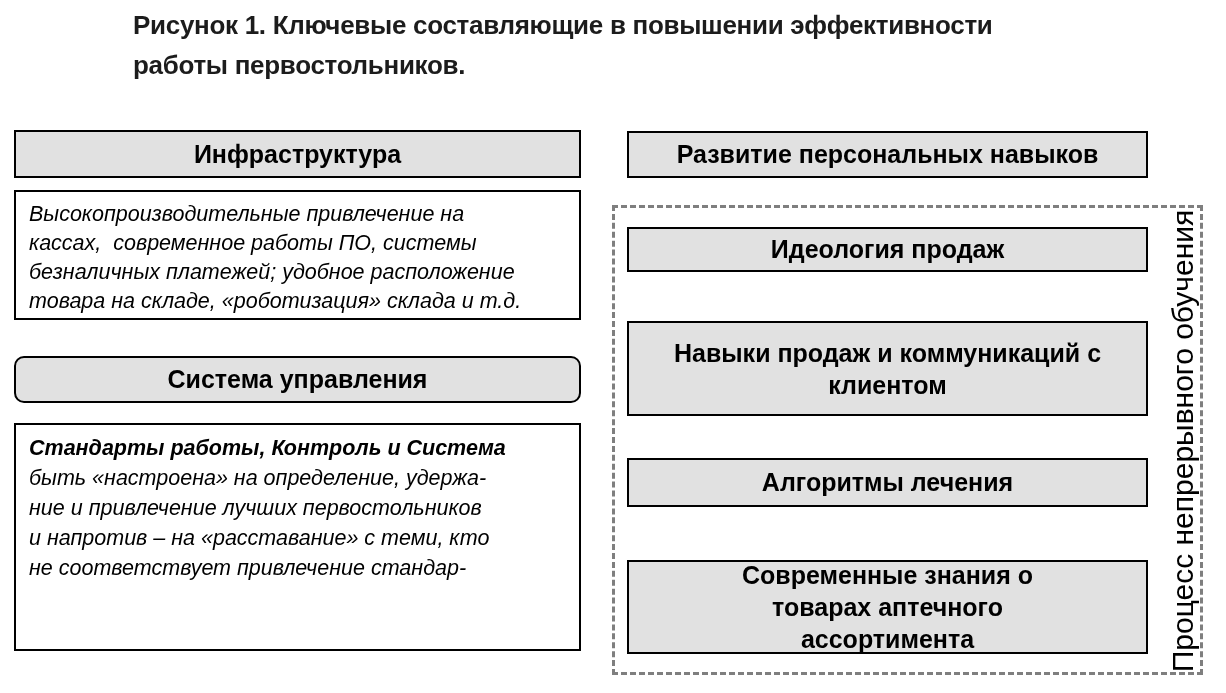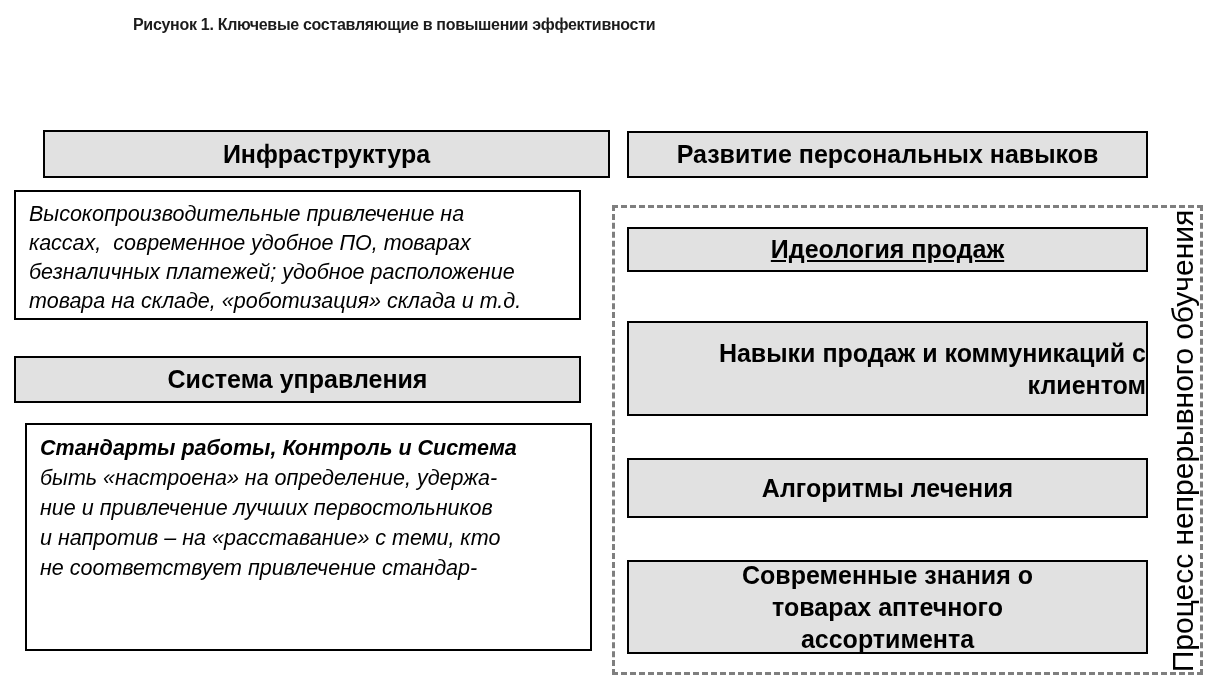--- a/index.html
+++ b/index.html
@@ -10,21 +10,21 @@
     background: #ffffff;
     font-family: "Liberation Sans", sans-serif;
     color: #000000;
     overflow: hidden;
   }
   .title {
     position: absolute;
     left: 133px;
     top: 5px;
     font-weight: bold;
-    font-size: 16px;
+    font-size: 26px;
     line-height: 40px;
     color: #1c1c1c;
     letter-spacing: -0.3px;
   }
   .box {
     position: absolute;
     box-sizing: border-box;
     border: 2px solid #000000;
   }
   .hdr {
@@ -73,48 +73,49 @@
     color: #000000;
   }
 </style>
 </head>
 <body>
 
 <div class="page">
 
   <div class="title">
     <div>Рисунок 1. Ключевые составляющие в повышении эффективности</div>
+    <div>работы первостольников.</div>
   </div>
 
-  <div class="box hdr" style="left:14px; top:130px; width:567px; height:48px;margin-left:29px;">Инфраструктура</div>
+  <div class="box hdr" style="left:14px; top:130px; width:567px; height:48px;">Инфраструктура</div>
 
   <div class="box body-box" style="left:14px; top:190px; width:567px; height:130px;">
     <div class="ln it">Высокопроизводительные привлечение на</div>
-    <div class="ln it">кассах,  современное удобное ПО, товарах</div>
+    <div class="ln it">кассах,  современное работы ПО, системы</div>
     <div class="ln it">безналичных платежей; удобное расположение</div>
     <div class="ln it">товара на складе, «роботизация» склада и т.д.</div>
   </div>
 
-  <div class="box hdr" style="left:14px; top:356px; width:567px; height:47px;">Система управления</div>
+  <div class="box hdr" style="left:14px; top:356px; width:567px; height:47px;border-radius:10px;">Система управления</div>
 
-  <div class="box body-box lb2" style="left:14px; top:423px; width:567px; height:228px;margin-left:11px;">
+  <div class="box body-box lb2" style="left:14px; top:423px; width:567px; height:228px;">
     <div class="ln"><span class="bi">Стандарты работы, Контроль и Система</span></div>
     <div class="ln it">быть «настроена» на определение, удержа-</div>
     <div class="ln it">ние и привлечение лучших первостольников</div>
     <div class="ln it">и напротив – на «расставание» с теми, кто</div>
     <div class="ln it">не соответствует привлечение стандар-</div>
   </div>
 
   <div class="box hdr" style="left:627px; top:131px; width:521px; height:47px;">Развитие персональных навыков</div>
 
   <div class="dashed"></div>
 
-  <div class="box hdr" style="left:627px; top:227px; width:521px; height:45px;text-decoration:underline;">Идеология продаж</div>
+  <div class="box hdr" style="left:627px; top:227px; width:521px; height:45px;">Идеология продаж</div>
 
-  <div class="box hdr" style="left:627px; top:321px; width:521px; height:95px; line-height:32px;text-align:right;">Навыки продаж и коммуникаций с клиентом</div>
+  <div class="box hdr" style="left:627px; top:321px; width:521px; height:95px; line-height:32px;">Навыки продаж и коммуникаций с клиентом</div>
 
-  <div class="box hdr" style="left:627px; top:458px; width:521px; height:60px;">Алгоритмы лечения</div>
+  <div class="box hdr" style="left:627px; top:458px; width:521px; height:49px;">Алгоритмы лечения</div>
 
   <div class="box hdr" style="left:627px; top:560px; width:521px; height:94px; line-height:32px; padding:8px 60px;">Современные знания о товарах аптечного ассортимента</div>
 
   <div class="vlabel">Процесс непрерывного обучения</div>
 
 </div>
 
 </body></html>

